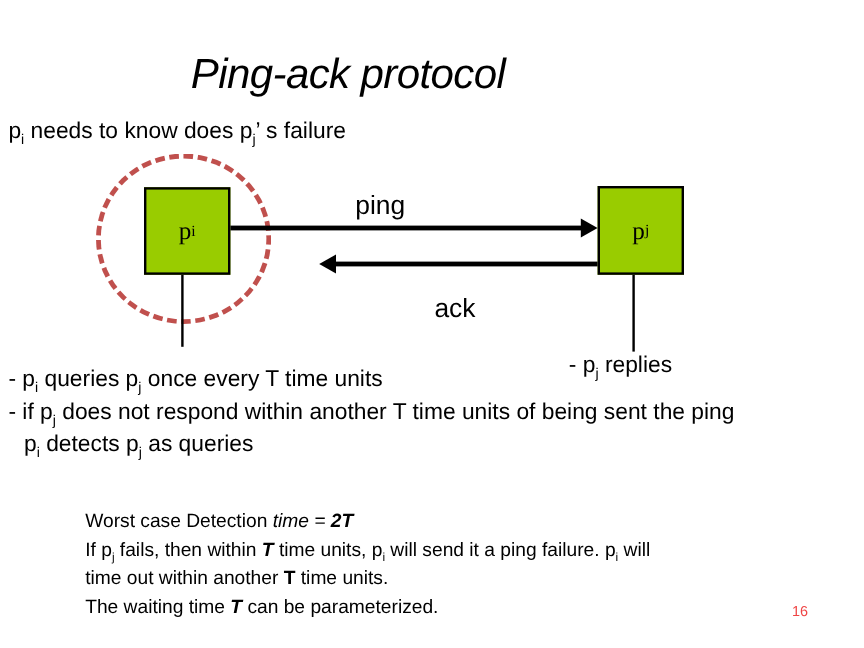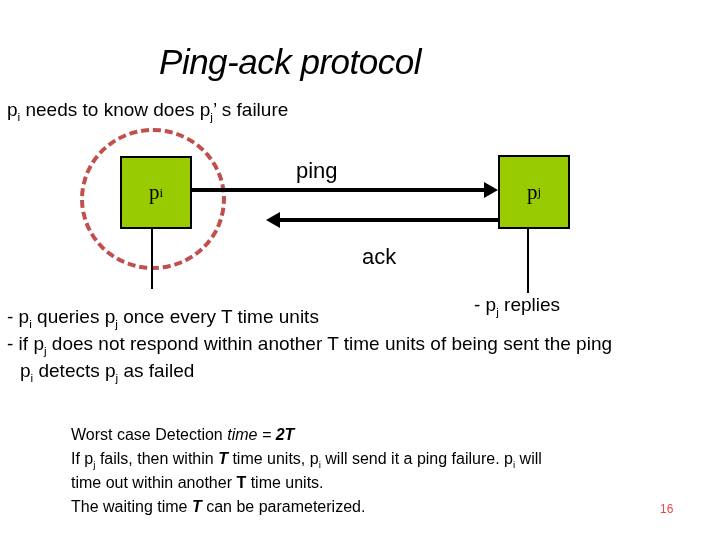--- a/index.html
+++ b/index.html
@@ -84,21 +84,21 @@
 
   <div class="abs tail tail-pi"></div>
   <div class="abs tail tail-pj"></div>
 
   <div class="abs bullet replies"><span>- p</span><sub>j</sub><span> replies</span></div>
 
   <div class="abs bullet queries"><span>- p</span><sub>i</sub><span> queries p</span><sub>j</sub><span> once every T time units</span></div>
 
   <div class="abs bullet timeout1"><span>- if p</span><sub>j</sub><span> does not respond within another T time units of being sent the ping</span></div>
 
-  <div class="abs bullet timeout2"><span>p</span><sub>i</sub><span> detects p</span><sub>j</sub><span> as failed</span></div>
+  <div class="abs bullet timeout2"><span>p</span><sub>i</sub><span> detects p</span><sub>j</sub><span> as queries</span></div>
 
   <div class="abs note">
     <div class="line"><span>Worst case Detection </span><span class="it">time = </span><span class="bi">2T</span></div>
     <div class="line"><span>If p</span><sub>j</sub><span> fails, then within </span><span class="bi">T</span><span> time units, p</span><sub>i</sub><span> will send it a ping failure. p</span><sub>i</sub><span> will</span></div>
     <div class="line"><span>time out within another </span><span class="b">T</span><span> time units.</span></div>
     <div class="line"><span>The waiting time </span><span class="bi">T</span><span> can be parameterized.</span></div>
   </div>
 
   <div class="abs page-num">16</div>
 

